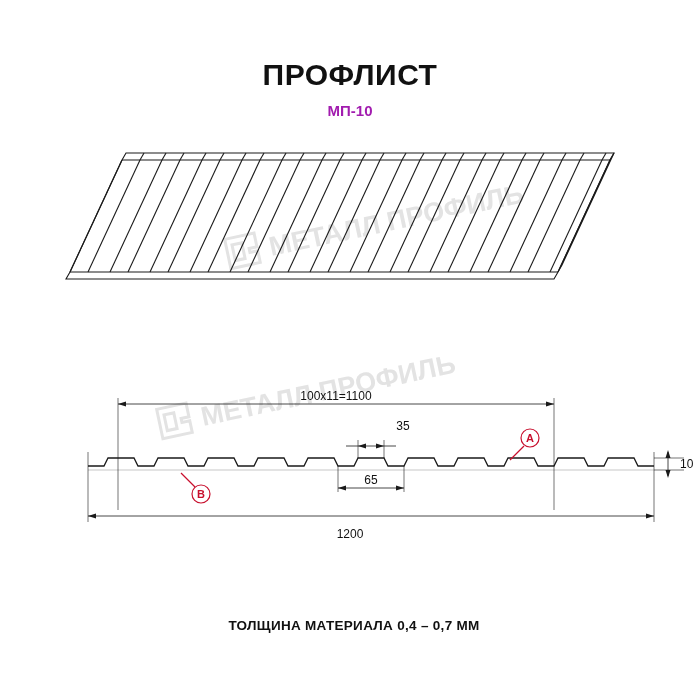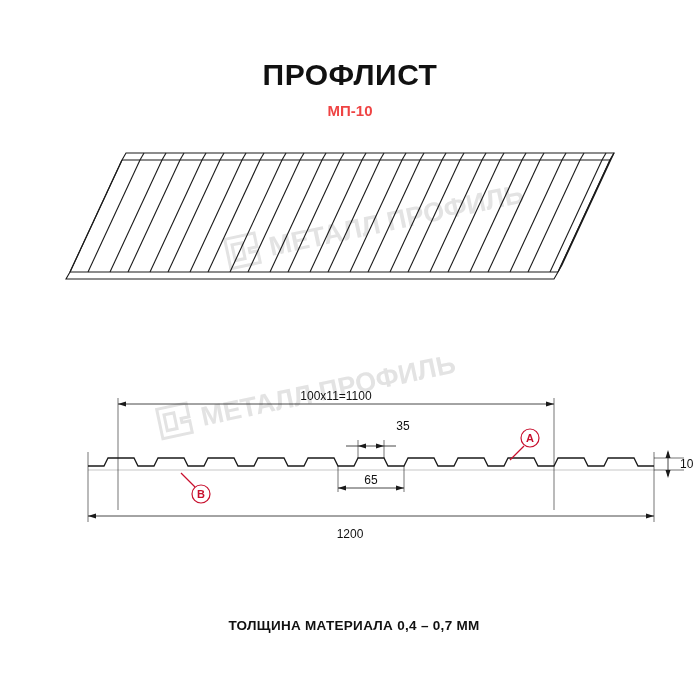--- a/index.html
+++ b/index.html
@@ -33,21 +33,21 @@
     color: #111;
   }
   .subtitle {
     position: absolute;
     top: 102px;
     left: 0;
     width: 700px;
     text-align: center;
     font-size: 15px;
     font-weight: bold;
-    color: #ef4444;
+    color: #a21caf;
   }
   .footnote {
     position: absolute;
     top: 618px;
     left: 4px;
     width: 700px;
     text-align: center;
     font-size: 13.5px;
     font-weight: bold;
     letter-spacing: 0.3px;

